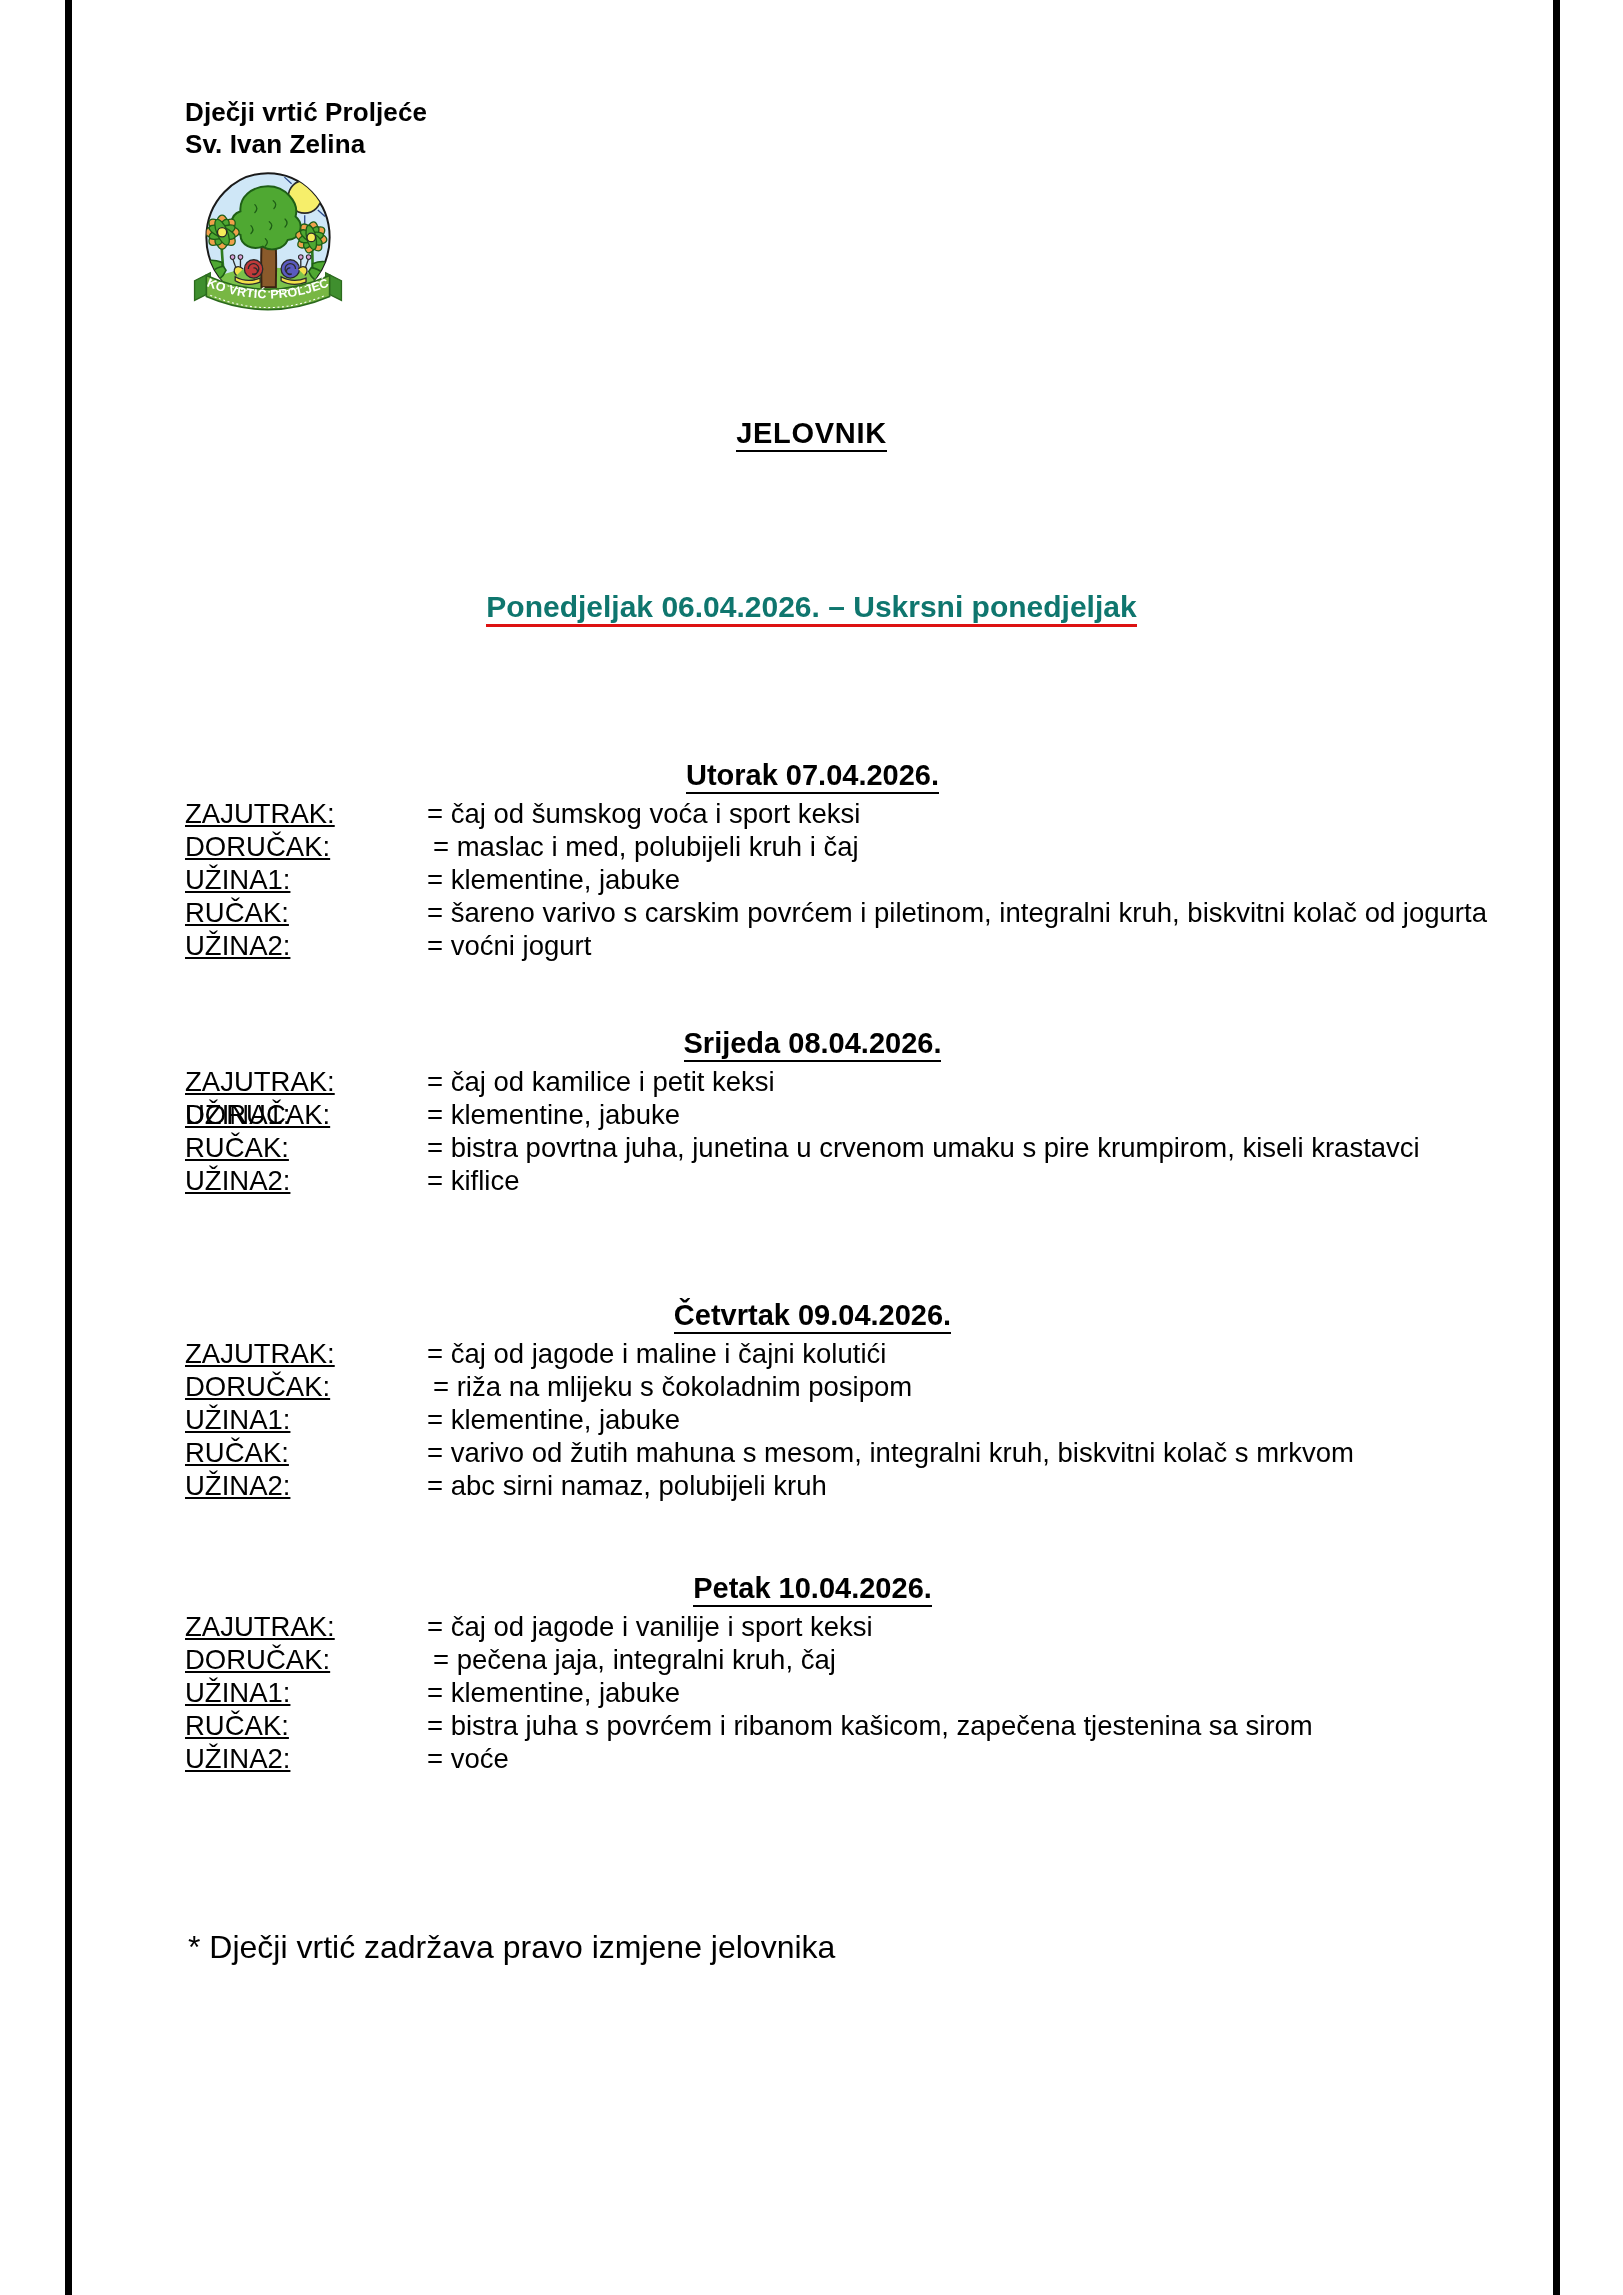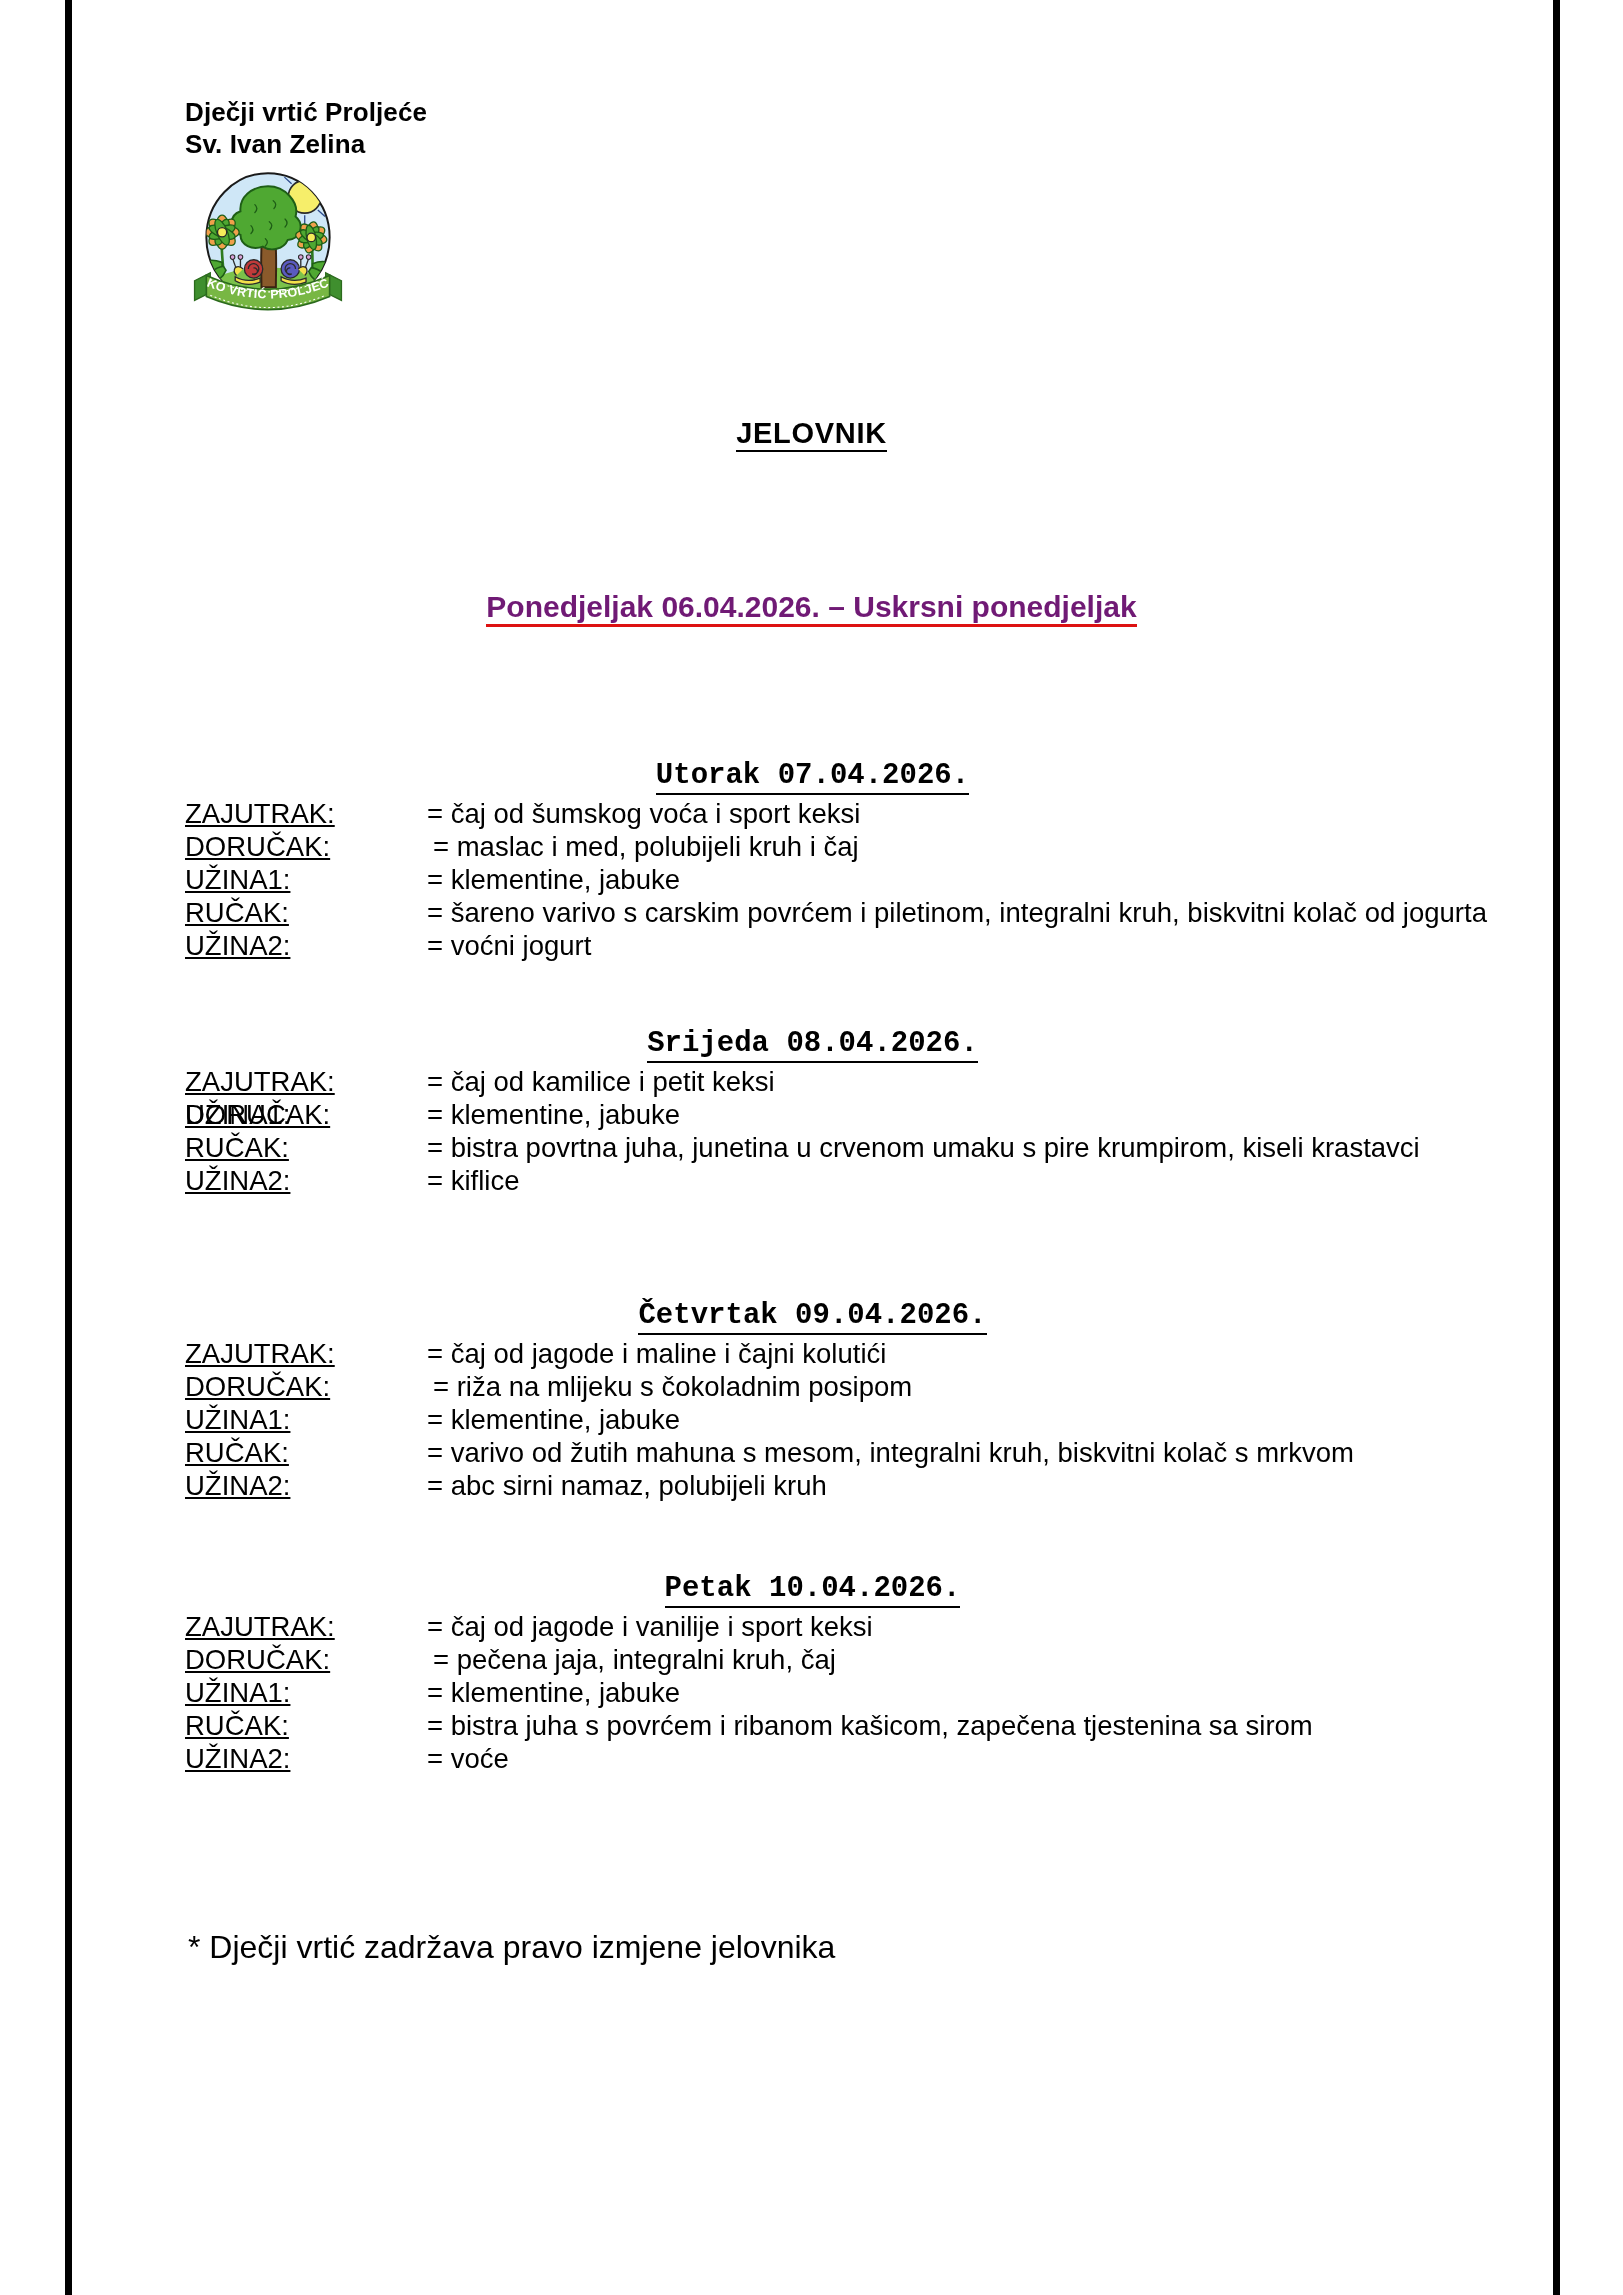--- a/index.html
+++ b/index.html
@@ -78,40 +78,39 @@
   }
 
   .holiday-heading {
     position: absolute;
     left: 0;
     top: 590px;
     width: 1623px;
     text-align: center;
     font-size: 30px;
     font-weight: bold;
-    color: #701a75;
+    color: #0f766e;
   }
   .holiday-heading span {
     border-bottom: 3.3px solid #dd1111;
     padding-bottom: 1.3px;
   }
 
   
   .day-block {
     position: absolute;
     left: 0;
     width: 1623px;
   }
   .day-heading {
     text-align: center;
     font-size: 29px;
     font-weight: bold;
     margin: 0 0 5.2px 0;
     padding-left: 2px;
-    font-family: Liberation Mono, monospace;
   }
   .day-heading span {
     border-bottom: 2.6px solid #000;
     padding-bottom: 0.7px;
   }
 
   .meal-row {
     position: relative;
     display: block;
     font-size: 27.5px;

